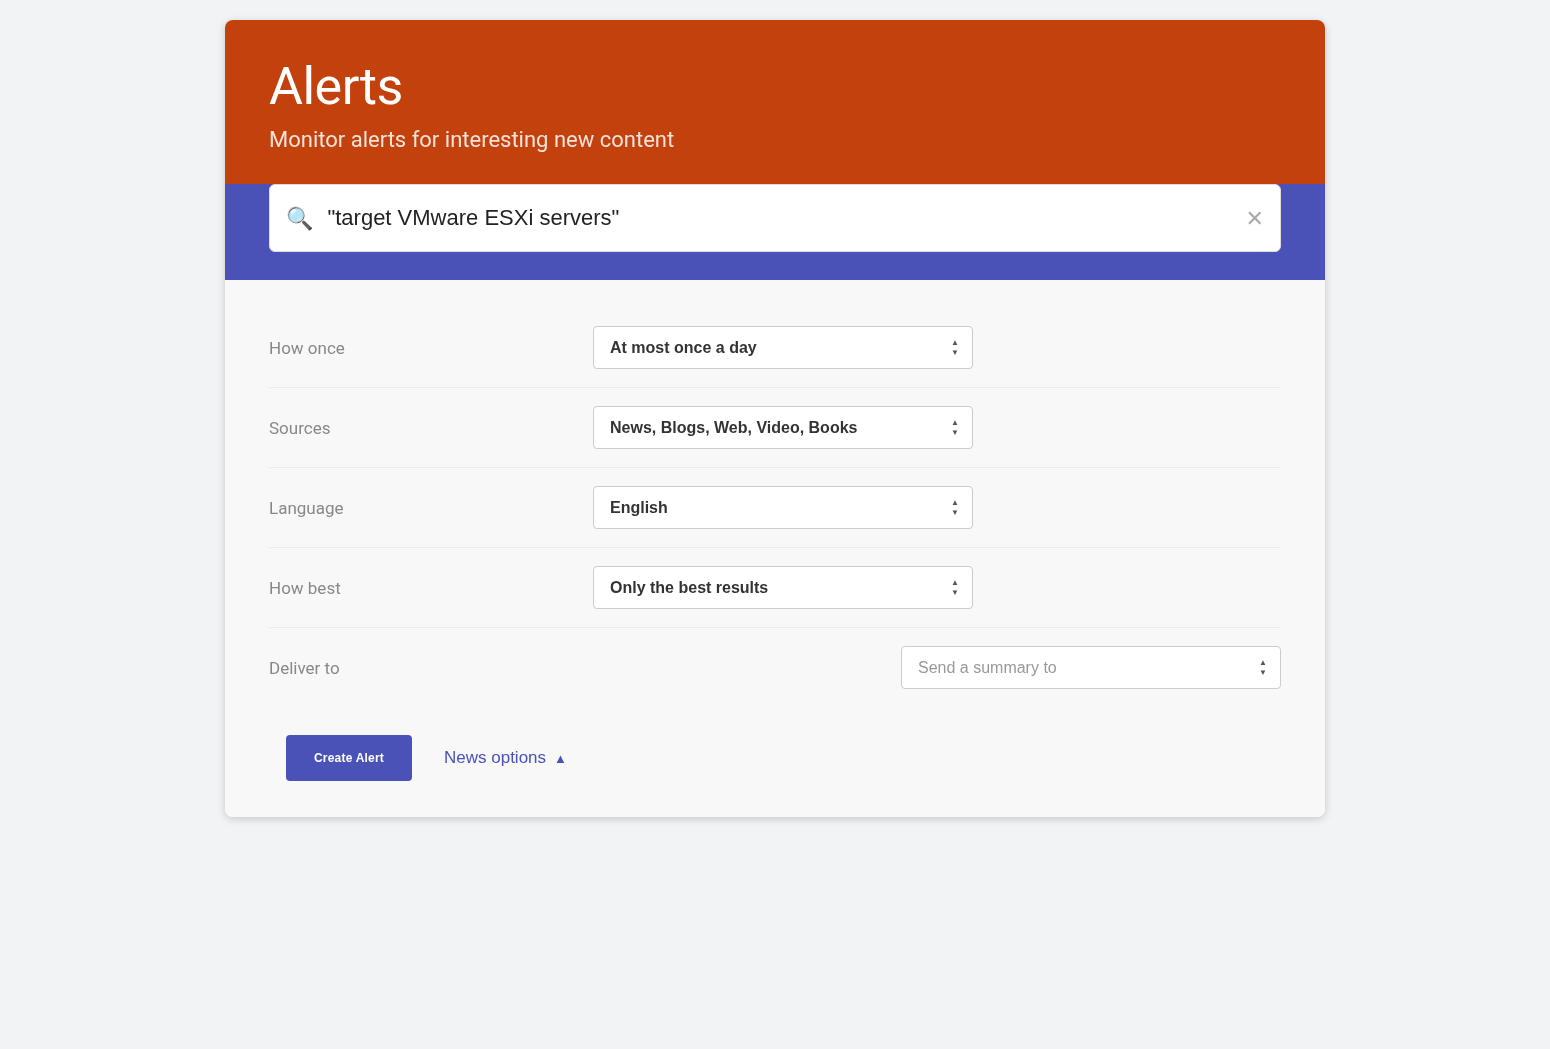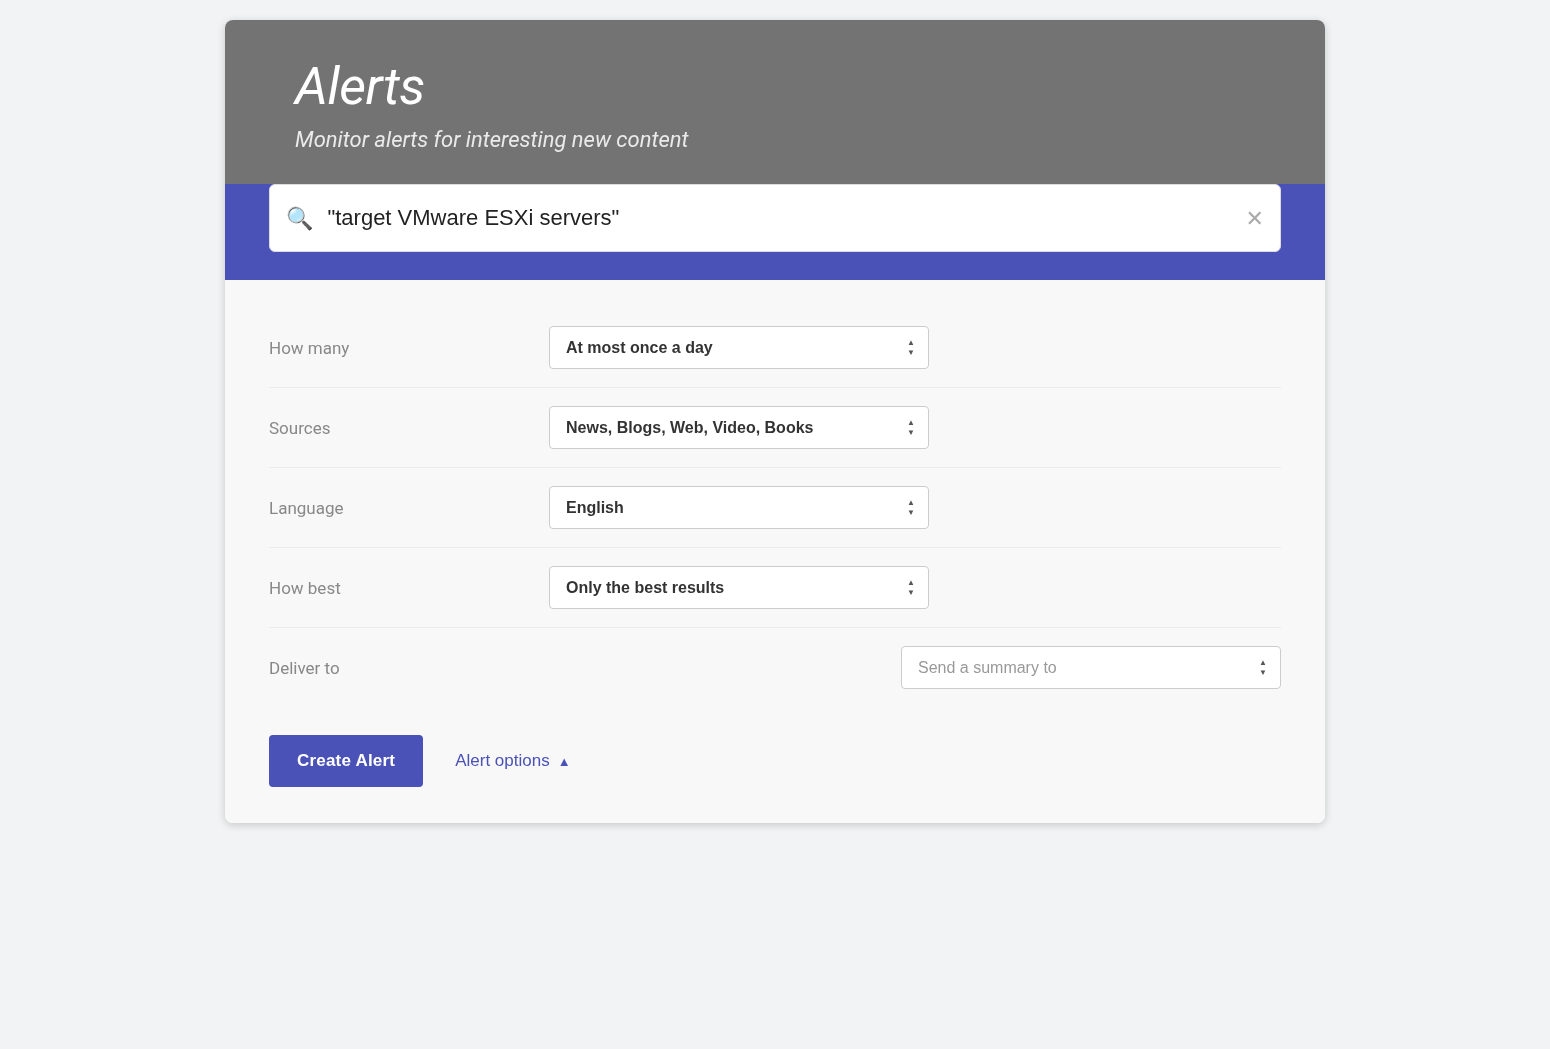--- a/index.html
+++ b/index.html
@@ -20,23 +20,22 @@
 
     .main-container {
       width: 1100px;
       background: #fff;
       border-radius: 8px;
       overflow: hidden;
       box-shadow: 0 2px 8px rgba(0,0,0,0.18);
     }
 
     .header {
-      background: #737373;
-      padding: 36px 44px 32px 70px;
-      font-style: italic;
+      background: #c2410c;
+      padding: 36px 44px 32px 44px;
     }
 
     .header-title {
       color: #fff;
       font-size: 52px;
       font-weight: 400;
       letter-spacing: -0.5px;
       margin-bottom: 10px;
     }
 
@@ -104,20 +103,21 @@
     .option-label {
       width: 280px;
       font-size: 17px;
       color: #888;
       font-weight: 400;
     }
 
     .option-select-wrapper {
       position: relative;
       width: 380px;
+      margin-left: 44px;
     }
 
     .option-select {
       width: 100%;
       appearance: none;
       -webkit-appearance: none;
       background: #fff;
       border: 1.5px solid #ccc;
       border-radius: 4px;
       padding: 12px 44px 12px 16px;
@@ -167,24 +167,25 @@
       background: #f8f8f8;
       gap: 32px;
     }
 
     .create-alert-btn {
       background: #4a52b8;
       color: #fff;
       border: none;
       border-radius: 4px;
       padding: 16px 28px;
-      font-size: 17px;
+      font-size: 12px;
       font-weight: 600;
       cursor: pointer;
       letter-spacing: 0.2px;
+      margin-left: 17px;
     }
 
     .hide-options-btn {
       background: none;
       border: none;
       color: #4a52b8;
       font-size: 17px;
       font-weight: 500;
       cursor: pointer;
       display: flex;
@@ -211,21 +212,21 @@
     <div class="search-bar">
       <span class="search-icon">🔍</span>
       <input class="search-input" type="text" value="&quot;target VMware ESXi servers&quot;" style="">
       <span class="search-clear">✕</span>
     </div>
   </div>
 
   <div class="options-section">
 
     <div class="option-row">
-      <span class="option-label">How many</span>
+      <span class="option-label">How once</span>
       <div class="option-select-wrapper">
         <select class="option-select">
           <option>As-it-happens</option>
           <option selected="">At most once a day</option>
           <option>At most once a week</option>
         </select>
         <span class="select-arrow"></span>
       </div>
     </div>
 
@@ -274,18 +275,18 @@
         </select>
         <span class="select-arrow"></span>
       </div>
     </div>
 
   </div>
 
   <div class="actions-row">
     <button class="create-alert-btn">Create Alert</button>
     <button class="hide-options-btn">
-      <span>Alert options</span>
+      <span>News options</span>
       <span class="hide-options-icon">▲</span>
     </button>
   </div>
 
 </div>
 
 </body></html>

